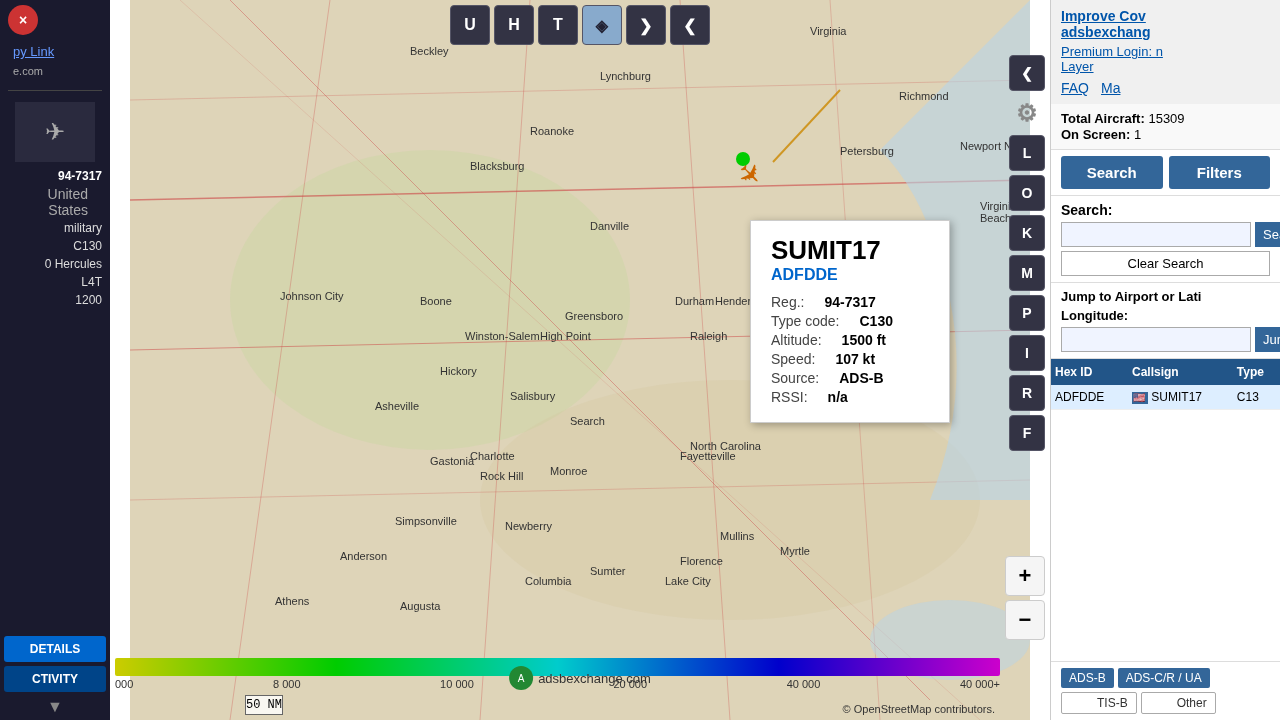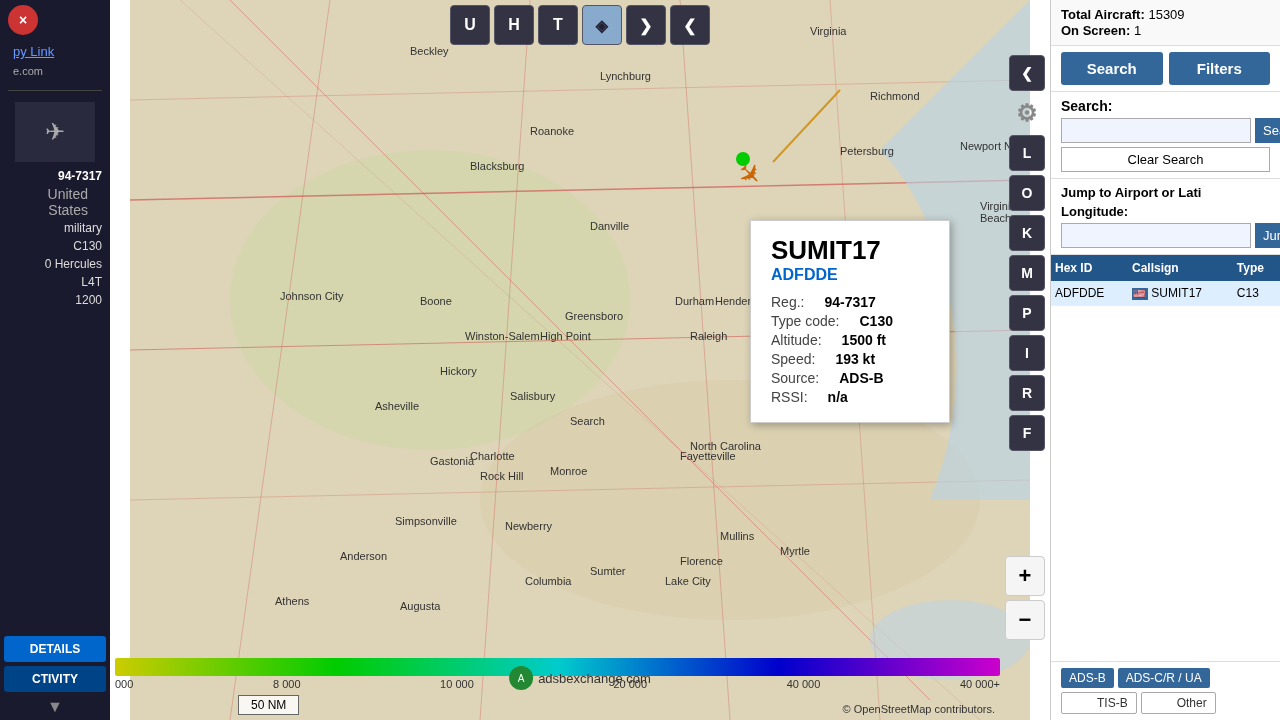--- a/index.html
+++ b/index.html
@@ -276,26 +276,27 @@
       justify-content: space-between;
       font-size: 11px;
       color: #333;
       margin-top: 2px;
     }
 
     
     .scale-indicator {
       position: absolute;
       bottom: 5px;
-      left: 128px;
+      left: 135px;
       background: rgba(255,255,255,0.8);
       border: 1px solid #666;
-      padding: 2px 12px;
+      padding: 2px 0;
       font-size: 12px;
       z-index: 10;
+      font-family: Liberation Mono, monospace;
     }
 
     
     .map-attribution {
       position: absolute;
       bottom: 5px;
       right: 55px;
       font-size: 11px;
       color: #333;
       z-index: 10;
@@ -605,21 +606,21 @@
   </svg>
 
   <svg class="trail-svg" viewBox="0 0 900 720" xmlns="http://www.w3.org/2000/svg">
     <line x1="643" y1="162" x2="710" y2="90" stroke="#cc8800" stroke-width="2" opacity="0.8"></line>
   </svg>
 
   <div id="city-labels">
       <div class="city-label" style="top: 45px; left: 300px;">Beckley</div>
       <div class="city-label" style="top: 70px; left: 490px;">Lynchburg</div>
       <div class="city-label" style="top: 25px; left: 700px;">Virginia</div>
-      <div class="city-label" style="top: 90px; left: 720px; padding-left: 40px;">Richmond</div>
+      <div class="city-label" style="top: 90px; left: 749px; padding-left: 40px;">Richmond</div>
       <div class="city-label" style="top: 145px; left: 730px;">Petersburg</div>
       <div class="city-label" style="top: 140px; left: 850px;">Newport
 News</div>
       <div class="city-label" style="top: 125px; left: 420px;">Roanoke</div>
       <div class="city-label" style="top: 160px; left: 360px;">Blacksburg</div>
       <div class="city-label" style="top: 220px; left: 480px;">Danville</div>
       <div class="city-label" style="top: 200px; left: 870px;">Virginia Beach</div>
       <div class="city-label" style="top: 290px; left: 170px;">Johnson City</div>
       <div class="city-label" style="top: 295px; left: 310px;">Boone</div>
       <div class="city-label" style="top: 295px; left: 605px;">Henderson</div>
@@ -692,21 +693,21 @@
     <div class="popup-row">
       <span class="popup-label">Type code:</span>
       <span class="popup-value">C130</span>
     </div>
     <div class="popup-row">
       <span class="popup-label">Altitude:</span>
       <span class="popup-value">1500 ft</span>
     </div>
     <div class="popup-row">
       <span class="popup-label">Speed:</span>
-      <span class="popup-value">193 kt</span>
+      <span class="popup-value">107 kt</span>
     </div>
     <div class="popup-row">
       <span class="popup-label">Source:</span>
       <span class="popup-value">ADS-B</span>
     </div>
     <div class="popup-row">
       <span class="popup-label">RSSI:</span>
       <span class="popup-value">n/a</span>
     </div>
   </div>
@@ -727,20 +728,30 @@
 
   <div class="adsb-logo">
     <div class="adsb-logo-icon">A</div>
     <span>adsbexchange.com</span>
   </div>
 
   <div class="map-attribution">© OpenStreetMap contributors.</div>
 </div>
 
 <div id="right-sidebar">
+  <div class="right-header">
+    <span class="right-header-link">Improve Cov</span>
+    <span class="right-header-link">adsbexchang</span>
+    <span class="right-header-premium">Premium Login: n</span>
+    <span class="right-header-sub">Layer</span>
+    <div class="right-header-links">
+      <a>FAQ</a>
+      <a>Ma</a>
+    </div>
+  </div>
 
   <div class="right-stats">
     <div><strong>Total Aircraft:</strong> <span>15309</span></div>
     <div><strong>On Screen:</strong> <span>1</span></div>
   </div>
 
   <div class="right-main-btns">
     <button class="right-main-btn">Search</button>
     <button class="right-main-btn">Filters</button>
   </div>

